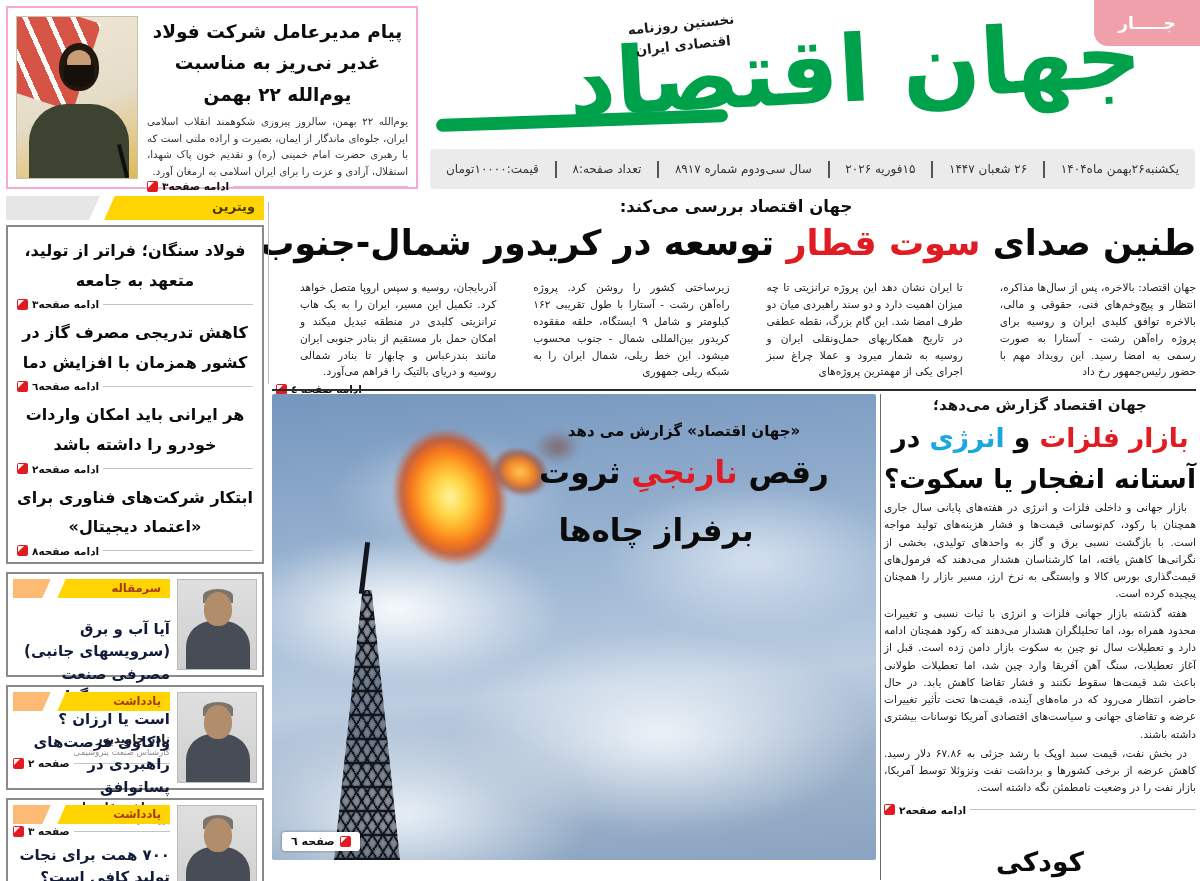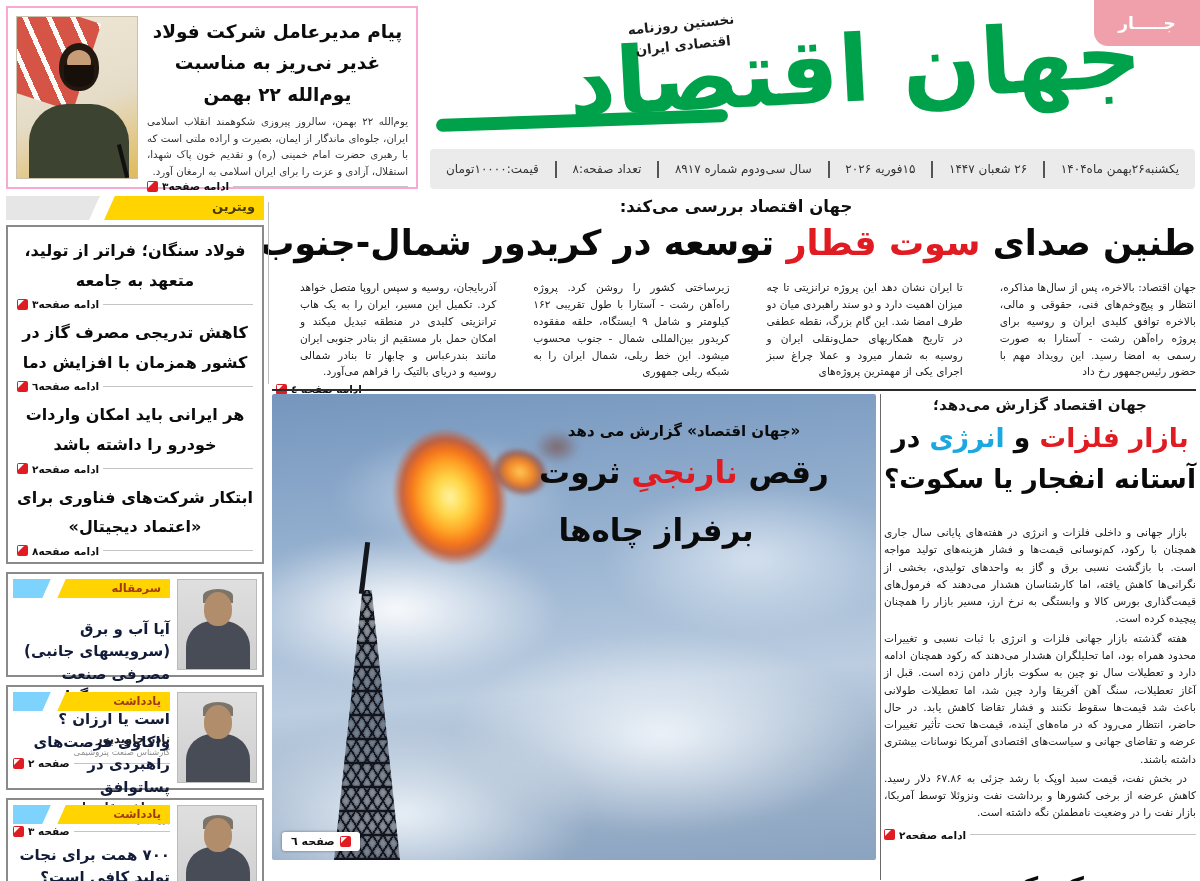--- a/index.html
+++ b/index.html
@@ -76,21 +76,21 @@
   .v-title { font-size:16px; font-weight:800; line-height:1.85; text-align:center; color:#0c0c0c; }
   .v-item .more-row { margin-top:3px; }
 
   .op-box { border:2px solid #8a8a8a; margin-top:8px; background:#fff; height:105px; padding:5px; display:flex; gap:7px; }
   .op-photo { width:80px; flex:0 0 auto; position:relative; overflow:hidden; border:1px solid #bbb;
     background:linear-gradient(180deg,#dfdfdf 0%,#cfcfcf 100%); }
   .op-photo .head { position:absolute; top:12px; left:26px; width:28px; height:34px; border-radius:50% 50% 45% 45%; background:#b28d6b; }
   .op-photo .hair { position:absolute; top:9px; left:25px; width:30px; height:14px; border-radius:50% 50% 0 0; background:#7c7468; }
   .op-photo .body { position:absolute; bottom:0; left:8px; width:64px; height:48px; border-radius:26px 26px 0 0; background:#474c57; }
   .op-content { flex:1; display:flex; flex-direction:column; }
-  .op-band { position:relative; height:19px; background:#7dd3fc; overflow:hidden; flex:0 0 auto; }
+  .op-band { position:relative; height:19px; background:#fdba74; overflow:hidden; flex:0 0 auto; }
   .op-band .band-yellow { width:74%; }
   .op-band .band-notch { right:70%; }
   .op-band .band-label { top:2px; font-size:11.5px; color:#a33a14; }
   .op-title { margin-top:20px; font-size:15px; font-weight:800; line-height:1.5; color:#121b38; text-align:right; }
   .op-author { margin-top:2px; font-size:11.5px; font-weight:bold; color:#222; }
   .op-role { font-size:8.5px; color:#8d8d8d; margin-top:1px; }
   .op-more { margin-top:auto; }
 
   
   .photo-block { position:absolute; left:272px; top:394px; width:604px; height:466px; border-radius:2px; overflow:hidden;
@@ -123,21 +123,21 @@
   .pc-headline { margin-top:8px; font-size:31px; font-weight:800; line-height:1.6; }
   .pc-line2 { padding-right:56px; }
   .photo-page { position:absolute; left:10px; bottom:9px; background:#fff; border-radius:3px; padding:3px 9px;
     display:flex; align-items:center; gap:5px; box-shadow:0 0 3px rgba(0,0,0,.45); }
   .photo-page .more-label { font-size:11px; }
 
   
   .report { position:absolute; left:884px; top:396px; width:312px; }
   .rp-kicker { text-align:center; font-size:15px; font-weight:bold; color:#141414; }
   .rp-headline { text-align:center; font-size:26.5px; font-weight:800; line-height:1.55; color:#0a0a0a; margin-top:3px; }
-  .rp-body { margin-top:25px; font-size:10.6px; line-height:1.63; color:#1c1c1c; text-align:justify; }
+  .rp-body { margin-top:0; font-size:10.6px; line-height:1.63; color:#1c1c1c; text-align:justify; }
   .rp-body p { margin-bottom:2px; text-indent:9px; }
   .rp-more { margin-top:7px; }
   .filter-block { margin-top:25px; }
   .filter-headline { text-align:center; font-size:26.5px; font-weight:800; line-height:1.6; color:#0a0a0a; }
 </style>
 </head>
 <body>
 
 <div id="page">
 

